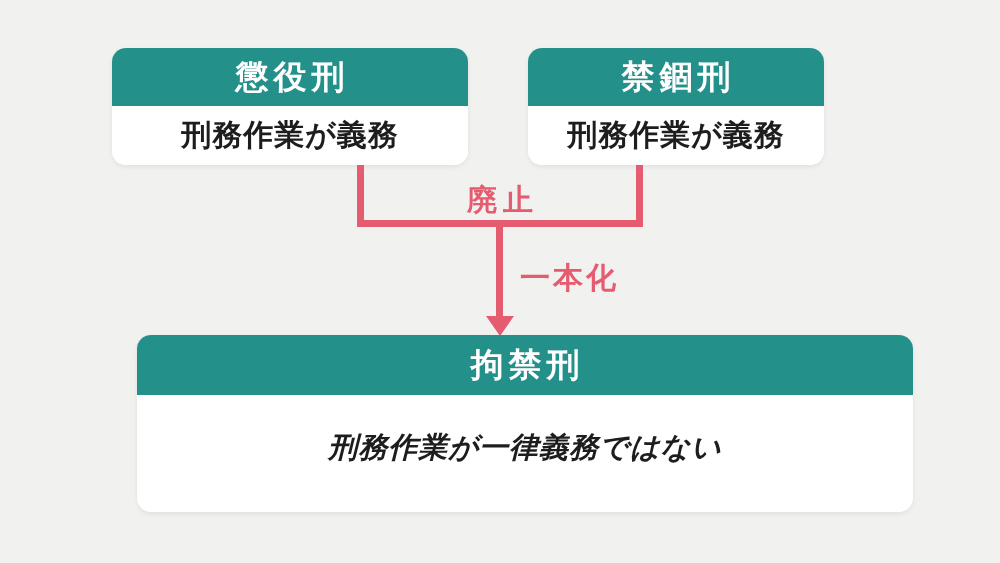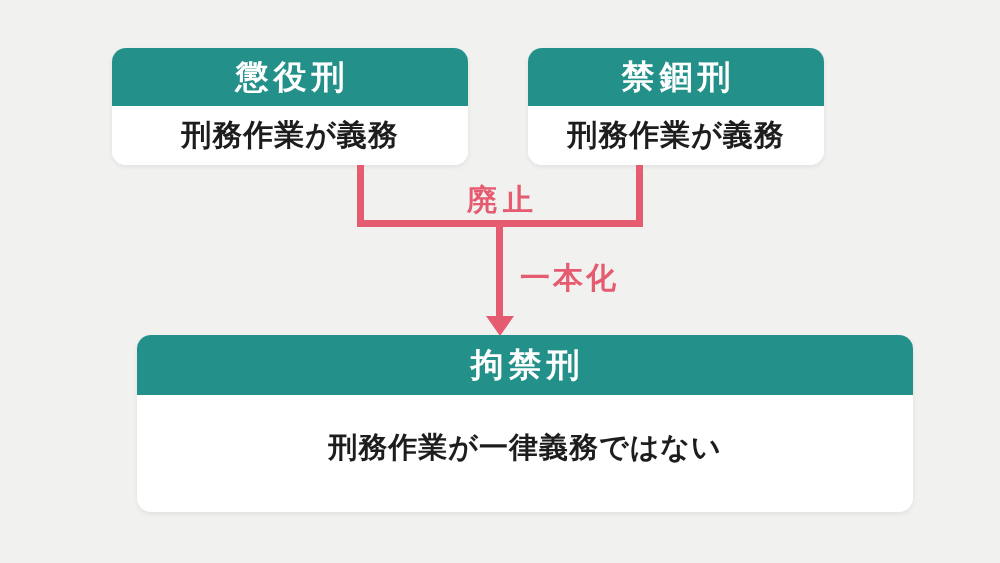--- a/index.html
+++ b/index.html
@@ -53,21 +53,21 @@
     text-align: center;
   }
   
   .box-choeki { left: 112px; top: 48px; width: 356px; height: 117px; }
   .box-kinko  { left: 528px; top: 48px; width: 296px; height: 117px; }
   .box-choeki .card-header, .box-kinko .card-header { height: 58px; }
   .box-choeki .card-body,  .box-kinko .card-body  { height: 59px; }
   
   .box-kokin { left: 112px; top: 335px; width: 776px; height: 177px; margin-left: 25px; }
   .box-kokin .card-header { height: 60px; }
-  .box-kokin .card-body { height: 101px; font-size: 29px; line-height: 44px; padding-top: 2px; }
+  .box-kokin .card-body { height: 101px; font-size: 29px; line-height: 44px; padding-top: 2px; font-style: italic; }
   
   .line {
     position: absolute;
     background: var(--red);
   }
   .vline-left   { left: 357px; top: 165px; width: 7px;  height: 62px; }
   .vline-right  { left: 636px; top: 165px; width: 7px;  height: 62px; }
   .hline        { left: 357px; top: 220px; width: 286px; height: 7px; }
   .vline-center { left: 496px; top: 227px; width: 7px;  height: 91px; }
   .arrow-head {

